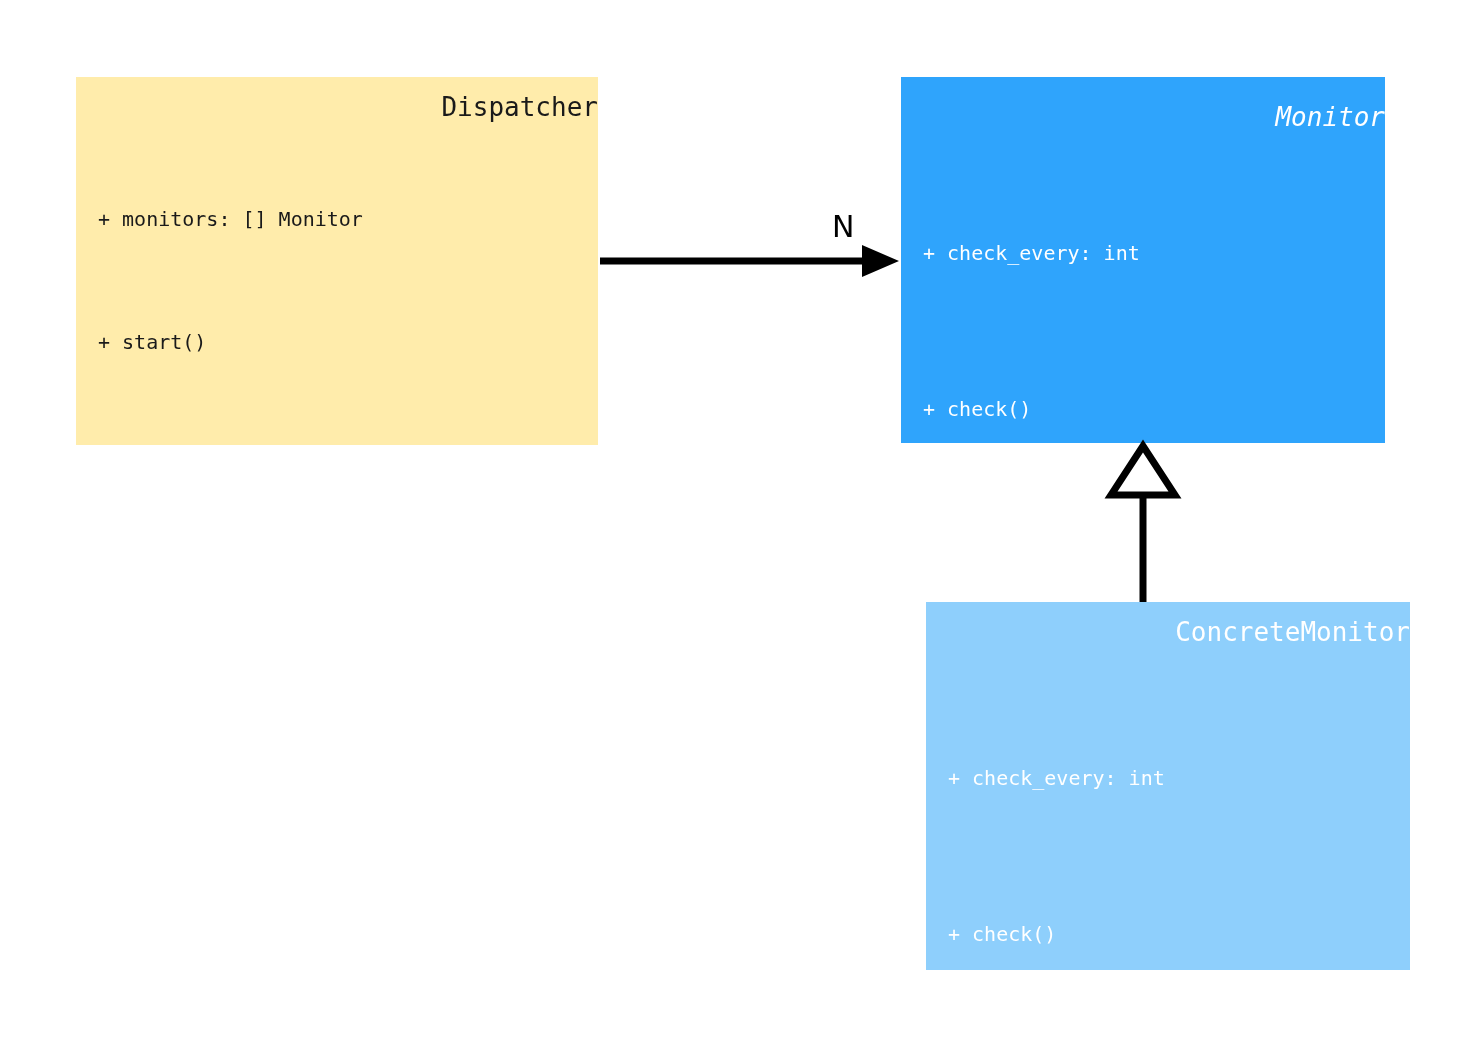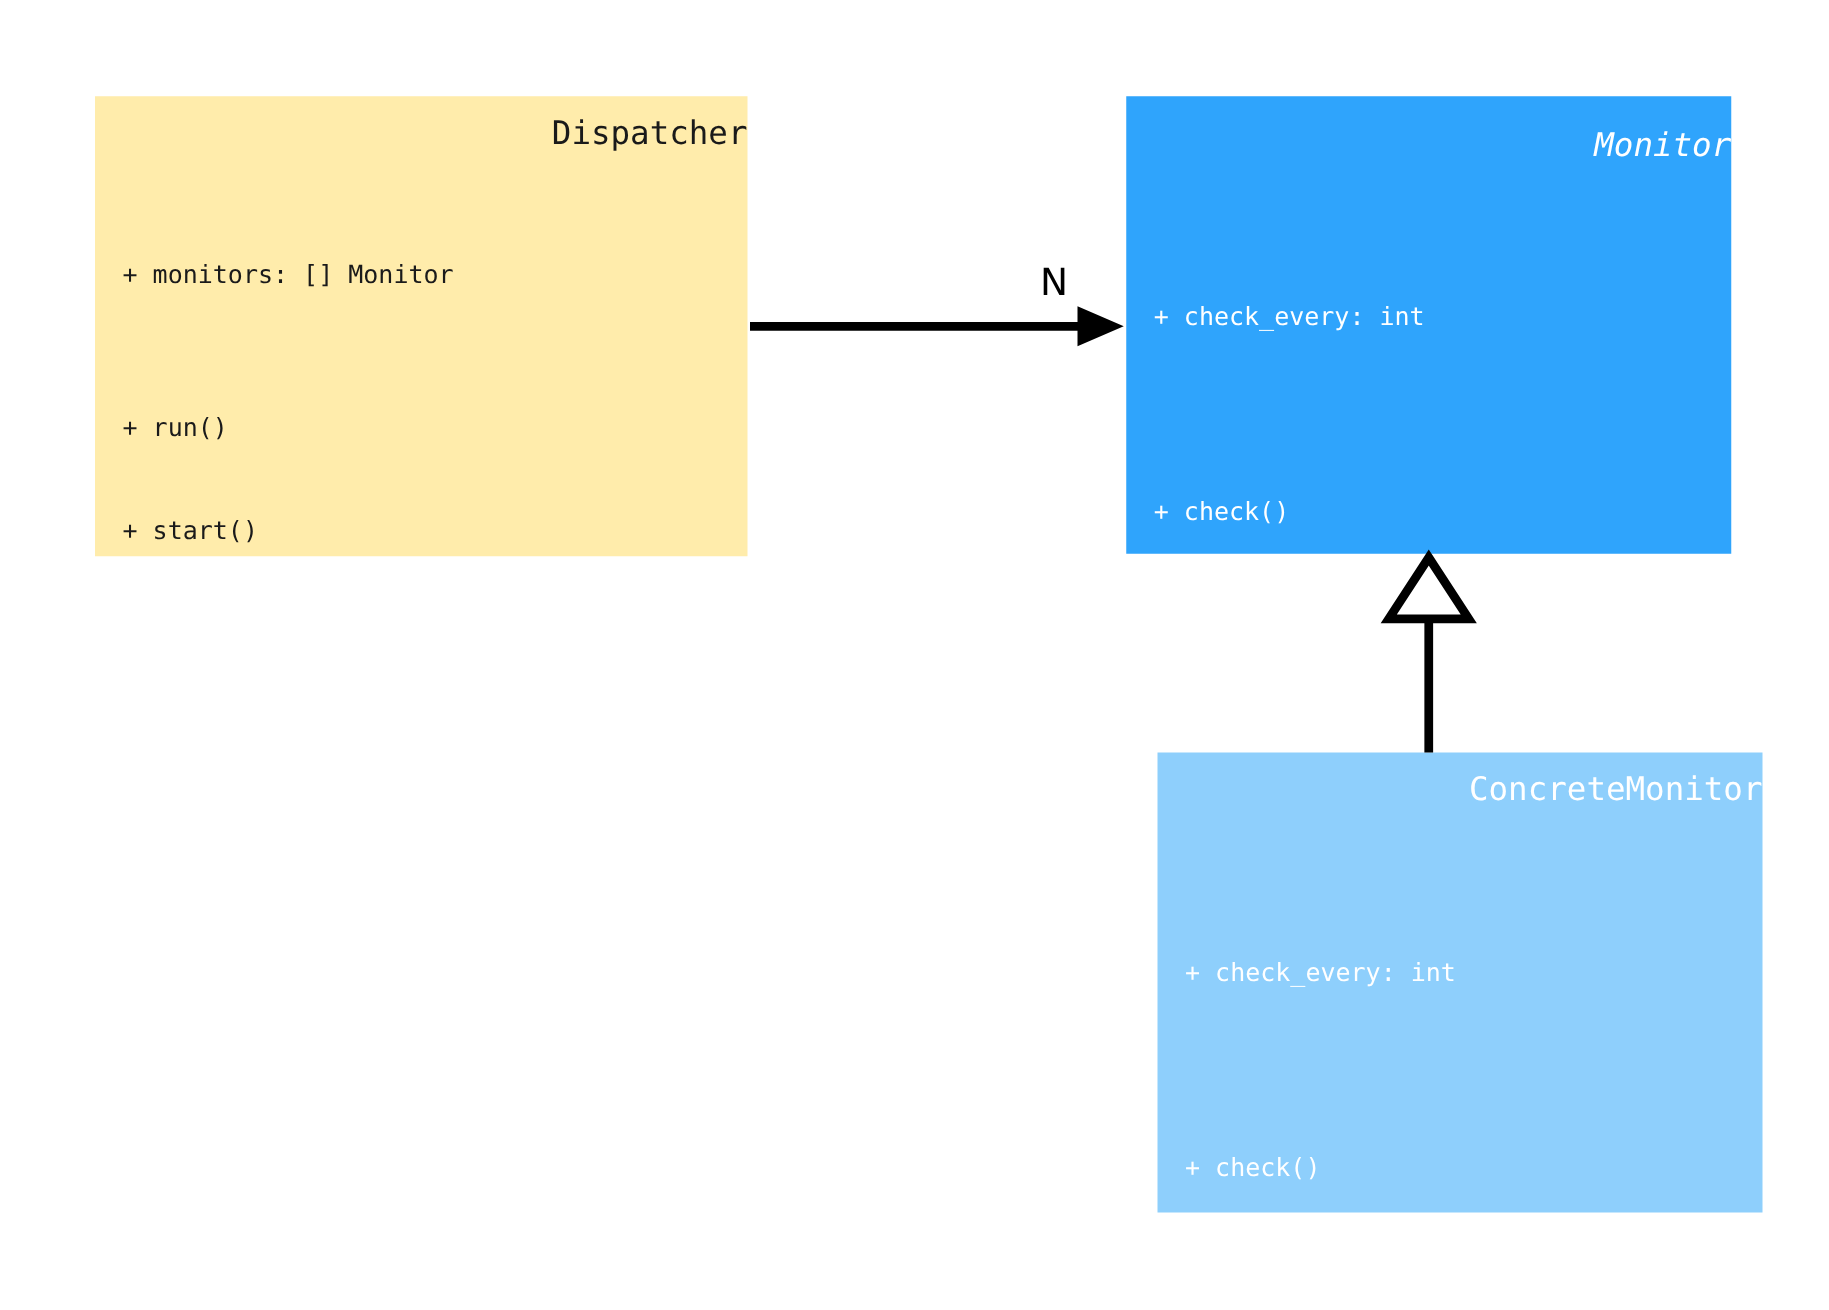--- a/index.html
+++ b/index.html
@@ -83,21 +83,20 @@
 
   <div class="uml-class c-dispatcher" style="left:76px; top:77px; width:522px; height:368px;">
 
     <div class="uml-compartment uml-title" style="top:0px; height:59px;">Dispatcher</div>
 
     <div class="uml-compartment uml-members" style="top:63px; height:118px;">
       <div class="uml-member-line">+ monitors: [] Monitor</div>
     </div>
 
     <div class="uml-compartment uml-members" style="top:186px; height:182px;">
-      <div class="uml-member-line">+ run()</div>
       <div class="uml-member-line">+ start()</div>
       
     </div>
   </div>
 
   <div class="uml-class c-monitor" style="left:901px; top:77px; width:484px; height:366px;">
 
     <div class="uml-compartment uml-title abstract" style="top:0px; height:59px;margin-top:10px;">Monitor</div>
 
     <div class="uml-compartment uml-members" style="top:63px; height:151px; padding-top:48px;">

